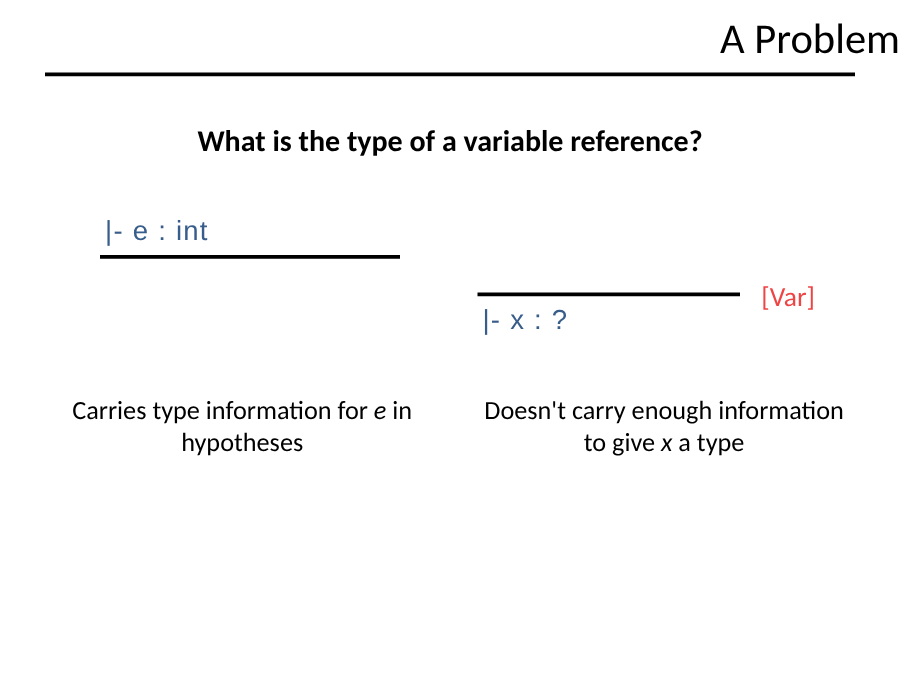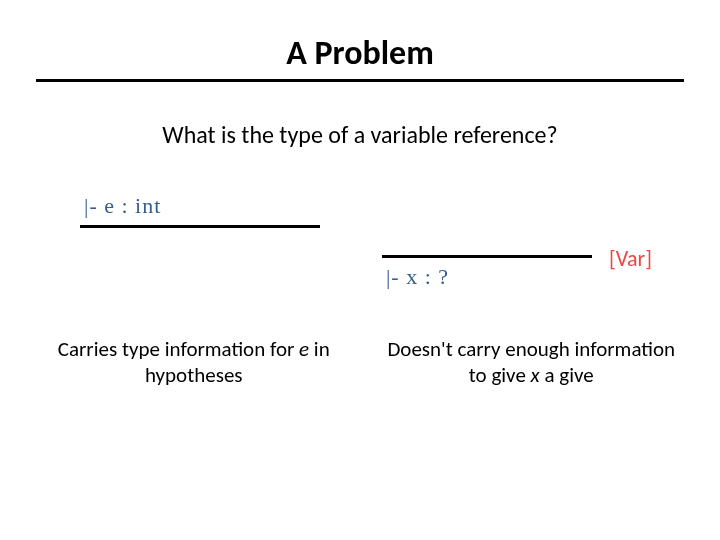--- a/index.html
+++ b/index.html
@@ -6,49 +6,49 @@
   body {
     width: 720px;
     height: 540px;
     background: #fff;
     font-family: Calibri, "Segoe UI", sans-serif;
     color: #000;
     position: relative;
     overflow: hidden;
   }
   .title {
-    text-align: center;
+    text-align: right;
     font-size: 34px;
-    margin-top: 32px;
-    font-weight: 700;
+    margin-top: 11px;
+    font-weight: 400;
   }
   .title-rule {
     border: none;
     border-top: 3px solid #000;
     margin: 6px 36px 0 36px;
   }
   .subtitle {
     text-align: center;
     font-size: 24px;
     margin-top: 38px;
-    font-weight: 400;
+    font-weight: 700;
   }
   .rules-area {
     display: flex;
     margin-top: 44px;
     padding: 0 60px 0 80px;
   }
   .rule-col {
     flex: 1;
     position: relative;
   }
   .rule-col.left { flex: 1.05; }
   .rule-col.right { flex: 1; padding-left: 10px; }
   .mono {
-    font-family: Liberation Serif, serif;
+    font-family: Liberation Sans, sans-serif;
     font-size: 22px;
     color: #385d8a;
     letter-spacing: 1px;
     white-space: pre;
   }
   .inference {
     display: inline-block;
     position: relative;
   }
   .premise {
@@ -109,14 +109,14 @@
       <div class="premise mono"></div>
       <div class="inf-line"></div>
       <div class="conclusion mono">|- x : ?</div>
       <span class="rule-label">[Var]</span>
     </div>
   </div>
 </div>
 
 <div class="captions">
   <div class="caption left"><span>Carries type information for </span><i>e</i><span> in hypotheses</span></div>
-  <div class="caption right"><span>Doesn't carry enough information to give </span><i>x</i><span> a give</span></div>
+  <div class="caption right"><span>Doesn't carry enough information to give </span><i>x</i><span> a type</span></div>
 </div>
 
 </body></html>

